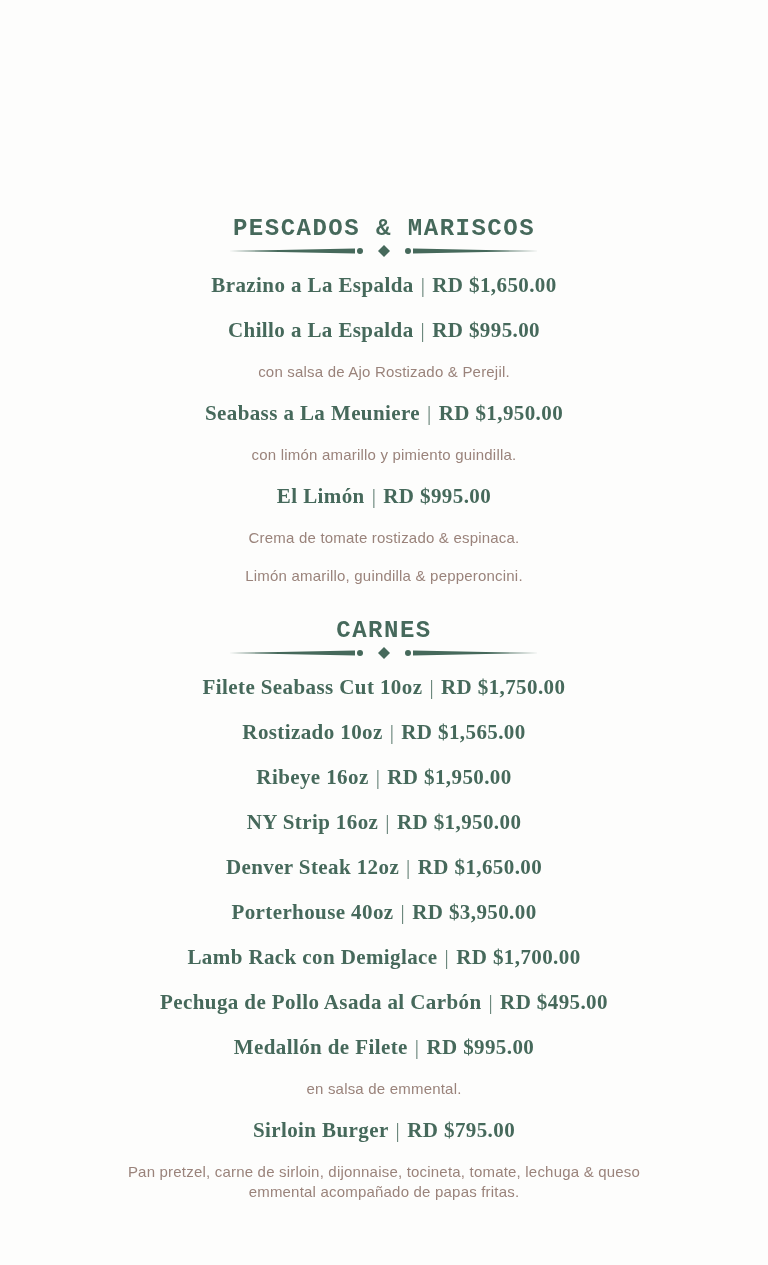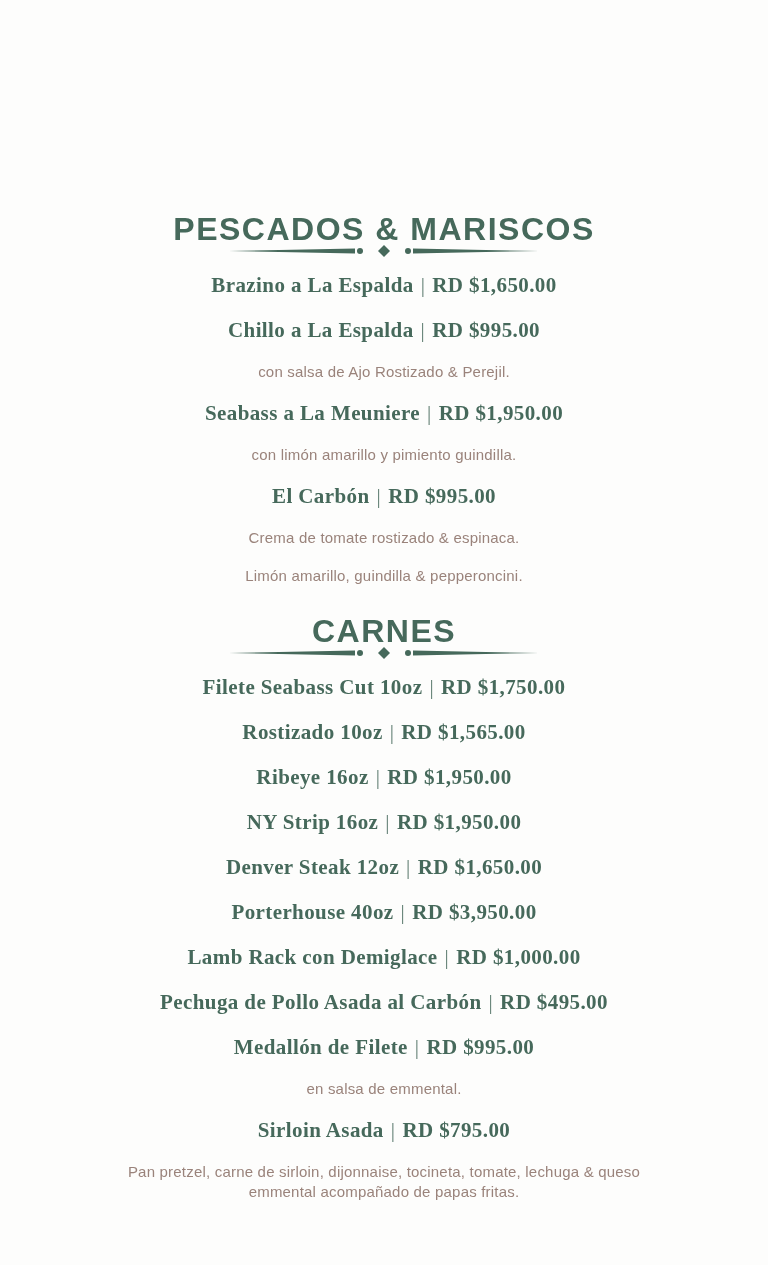--- a/index.html
+++ b/index.html
@@ -18,23 +18,23 @@
     font-family: "Liberation Sans", "DejaVu Sans", sans-serif;
   }
   .menu {
     width: 640px;
     margin: 0 auto;
     padding-top: 216px;
     text-align: center;
   }
   .section + .section { margin-top: 32px; }
   .section-heading {
-    font-family: Liberation Sans, sans-serif;
+    font-family: Liberation Mono, monospace;
     font-weight: 700;
-    font-size: 32px;
+    font-size: 24px;
     letter-spacing: 1.5px;
     color: var(--green);
     line-height: 26px;
   }
   .divider {
     display: block;
     margin: 2px auto 13px;
   }
   .menu-item { margin-bottom: 17px; }
   .item-title {
@@ -113,21 +113,21 @@
 
   <div class="menu-item">
     <div class="item-title">
       <span>Seabass a La Meuniere</span><span class="item-separator">|</span><span>RD $1,950.00</span>
     </div>
     <div class="item-desc">con limón amarillo y pimiento guindilla.</div>
   </div>
 
   <div class="menu-item">
     <div class="item-title">
-      <span>El Carbón</span><span class="item-separator">|</span><span>RD $995.00</span>
+      <span>El Limón</span><span class="item-separator">|</span><span>RD $995.00</span>
     </div>
     <div class="item-desc">Crema de tomate rostizado &amp; espinaca.</div>
   </div>
 
   <div class="menu-item">
     <div class="item-desc">Limón amarillo, guindilla &amp; pepperoncini.</div>
   </div>
 </div>
   </section>
 
@@ -178,42 +178,42 @@
 
   <div class="menu-item">
     <div class="item-title">
       <span>Porterhouse 40oz</span><span class="item-separator">|</span><span>RD $3,950.00</span>
     </div>
 
   </div>
 
   <div class="menu-item">
     <div class="item-title">
-      <span>Lamb Rack con Demiglace</span><span class="item-separator">|</span><span>RD $1,000.00</span>
+      <span>Lamb Rack con Demiglace</span><span class="item-separator">|</span><span>RD $1,700.00</span>
     </div>
 
   </div>
 
   <div class="menu-item">
     <div class="item-title">
       <span>Pechuga de Pollo Asada al Carbón</span><span class="item-separator">|</span><span>RD $495.00</span>
     </div>
 
   </div>
 
   <div class="menu-item">
     <div class="item-title">
       <span>Medallón de Filete</span><span class="item-separator">|</span><span>RD $995.00</span>
     </div>
     <div class="item-desc">en salsa de emmental.</div>
   </div>
 
   <div class="menu-item">
     <div class="item-title">
-      <span>Sirloin Asada</span><span class="item-separator">|</span><span>RD $795.00</span>
+      <span>Sirloin Burger</span><span class="item-separator">|</span><span>RD $795.00</span>
     </div>
     <div class="item-desc">Pan pretzel, carne de sirloin, dijonnaise, tocineta, tomate, lechuga &amp; queso emmental acompañado de papas fritas.</div>
   </div>
 </div>
   </section>
 </main>
 
 <footer class="logo">
   <div class="logo-mark">
     <span class="logo-year">1920</span>

